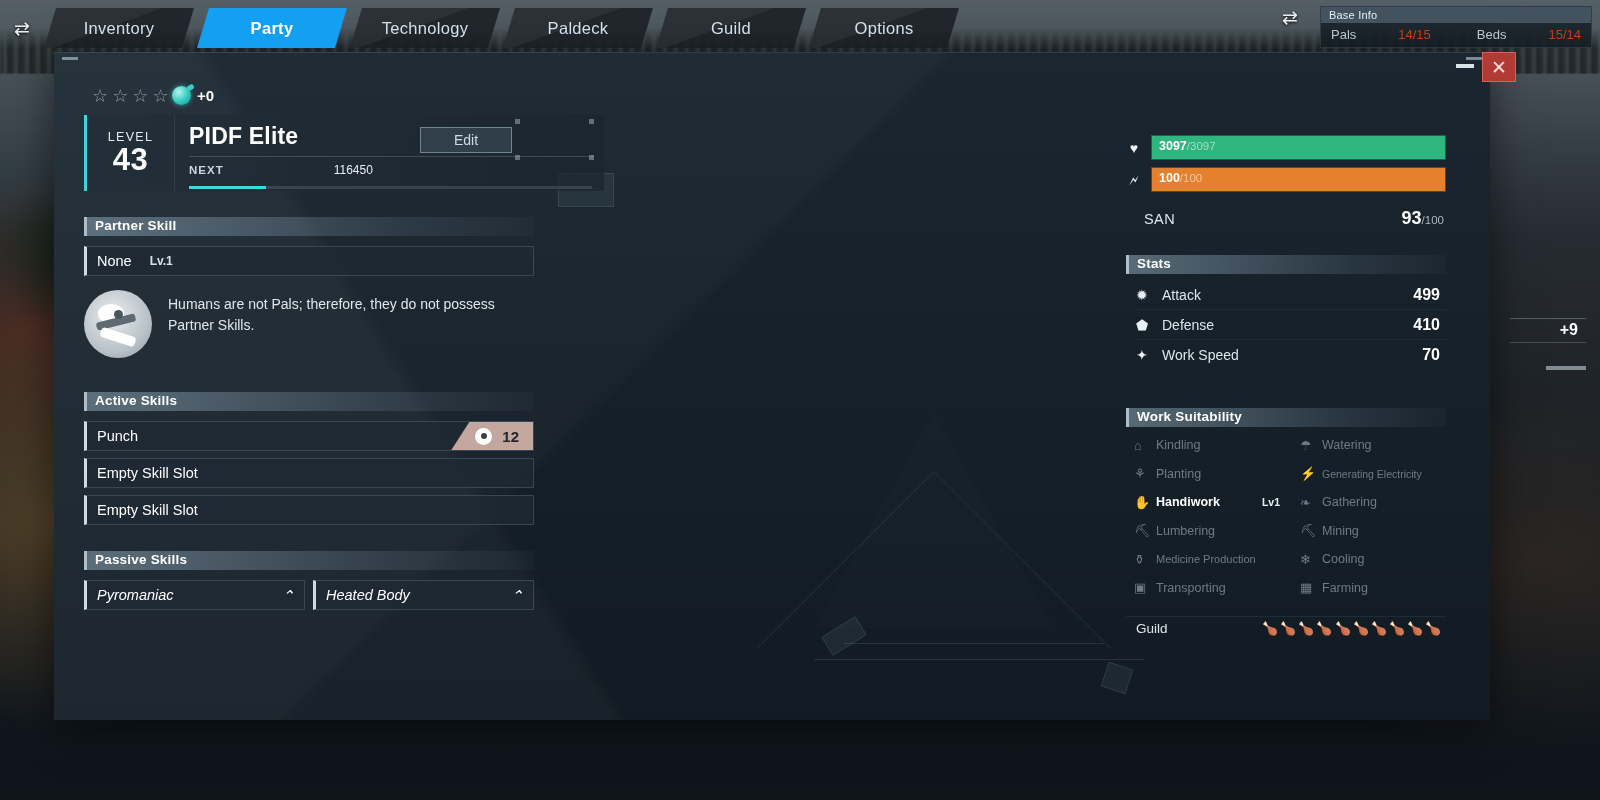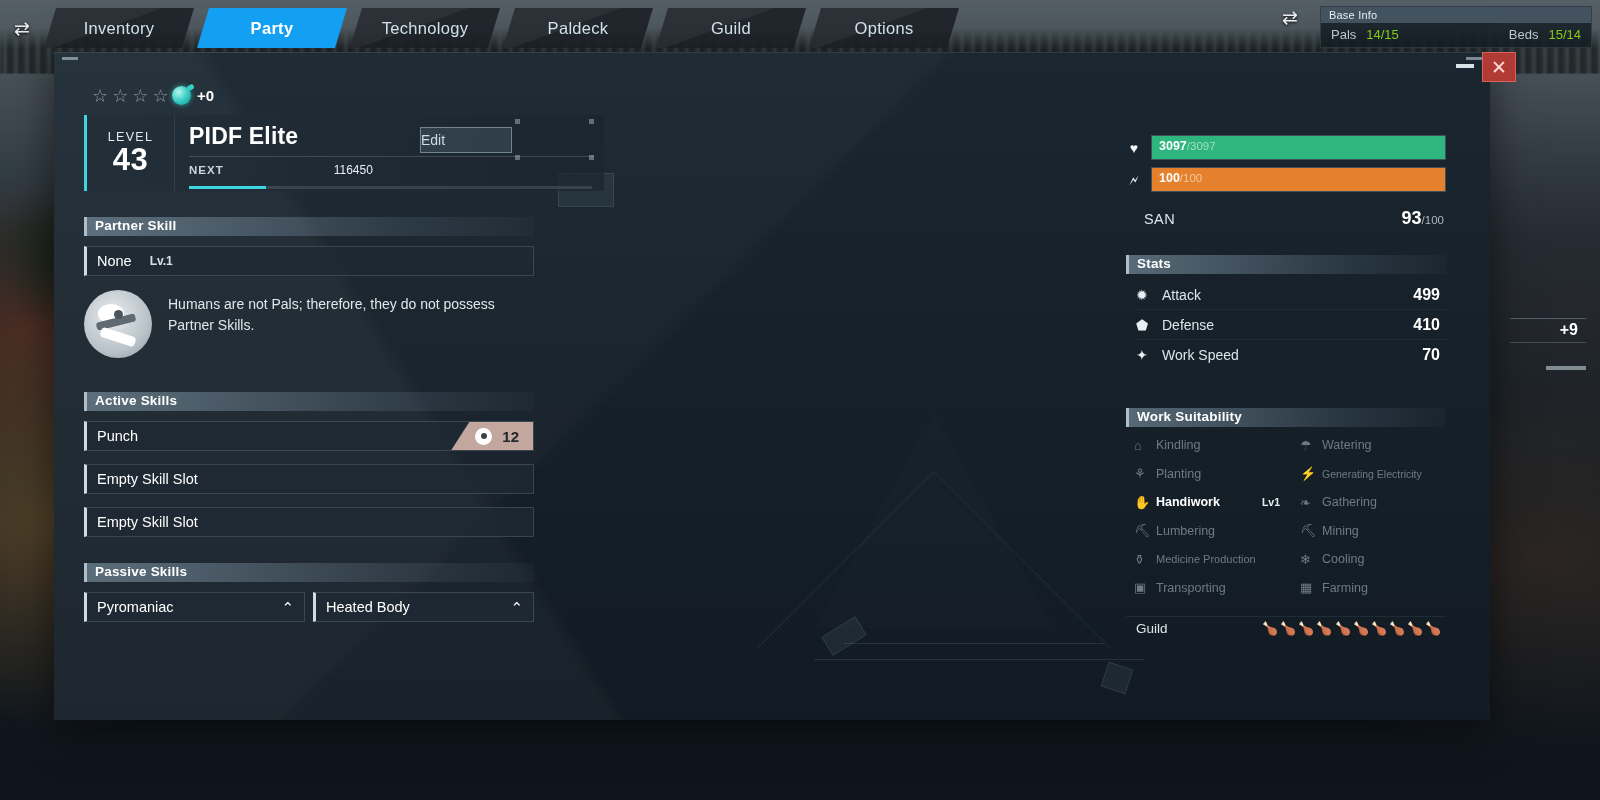--- a/index.html
+++ b/index.html
@@ -74,21 +74,21 @@
   }
   #baseinfo .bi-title {
     background: rgba(96,118,134,.55); color:#e6eef3; font-size: 11px;
     padding: 2px 8px; letter-spacing:.2px;
   }
   #baseinfo .bi-row {
     display:flex; align-items:center; padding: 4px 10px 5px 10px;
     font-size: 13px; color: #dce6ec;
   }
   #baseinfo .bi-lbl { color:#b9c7d1; margin-right: 10px; }
-  #baseinfo .bi-val { color:#84cc16; }
+  #baseinfo .bi-val { color:#c2410c;margin-left:32px; }
   #baseinfo .bi-spacer { flex: 1; }
 
   
   #panel {
     position: absolute; left: 54px; top: 52px; width: 1436px; height: 668px;
     background:
       linear-gradient(135deg, rgba(255,255,255,.022) 0 42%, rgba(255,255,255,0) 43%),
       linear-gradient(58deg, rgba(255,255,255,.030) 0 30%, rgba(255,255,255,0) 31%),
       linear-gradient(180deg, #1b2730 0%, #16212a 40%, #121b23 100%);
     border-top: 1px solid rgba(150,180,200,.22);
@@ -175,39 +175,39 @@
   .xp-val { color:#e7eef3; margin-left: 110px; font-size: 12px; }
   .xpbar {
     position:absolute; left: 14px; right: 12px; bottom: 2px;
     height: 3px; background: rgba(255,255,255,.12);
   }
   .xpbar > i { display:block; height:100%; width: 19%; background: #3dd6e0; }
   .editbtn {
     position:absolute; right: 92px; top: 12px; width: 92px; height: 26px;
     border: 1px solid rgba(190,215,230,.45);
     background: rgba(120,145,165,.22);
-    color:#cfdbe4; font-size: 14px; display:flex; align-items:center; justify-content:flex-start;
+    color:#cfdbe4; font-size: 14px; display:flex; align-items:center; justify-content:center;
     cursor:pointer;
   }
 
   
   .sect { margin-top: 26px; width: 450px; }
   .sect-hd {
     position:relative; height: 19px;
     background: linear-gradient(90deg, rgba(142,165,182,.55), rgba(120,145,165,.18) 70%, rgba(100,125,145,.05));
     border-left: 3px solid #aebfca;
   }
   .sect-hd span {
     position:absolute; left: 8px; top: 1px; color:#ffffff;
     font-size: 13.5px; font-weight: 700; letter-spacing:.2px;
   }
   .sect-body { margin-top: 10px; }
 
   .slot {
-    position:relative; height: 30px; margin-bottom: 13px;
+    position:relative; height: 30px; margin-bottom: 7px;
     background: rgba(31,42,52,.75);
     border: 1px solid rgba(150,180,200,.22);
     border-left: 3px solid #cfdbe4;
     display:flex; align-items:center; overflow:hidden;text-align:right;
   }
   .slot .s-name { color:#ffffff; font-size: 14.5px; padding-left: 10px; }
   .slot .s-lv { color:#d6e1e9; font-size: 12px; font-weight:700; margin-left: 18px; }
   .slot .s-badge {
     margin-left:auto; height:100%; display:flex; align-items:center; gap:10px;
     padding: 0 14px 0 24px; background: #c3a69d;
@@ -225,21 +225,21 @@
     width: 68px; height: 68px; border-radius: 50%; flex: 0 0 68px;
     background: radial-gradient(circle at 42% 38%, #e9edef, #b9c2c8 62%, #8b969d 100%);
     position: relative; overflow:hidden;
   }
   .desc .avatar .f1 { position:absolute; left:14px; top:14px; width:26px; height:18px; background:#ffffff; border-radius:50% 50% 40% 40%; }
   .desc .avatar .f2 { position:absolute; left:12px; top:28px; width:40px; height:8px; background:#5f6a72; transform:rotate(-14deg); border-radius:3px; }
   .desc .avatar .f3 { position:absolute; left:16px; top:42px; width:36px; height:10px; background:#ffffff; transform:rotate(18deg); border-radius:4px; }
   .desc .avatar .f4 { position:absolute; left:30px; top:20px; width:9px; height:9px; background:#4a545b; border-radius:50%; }
   .desc .txt { color:#dfe7ec; font-size: 14px; line-height: 1.5; max-width: 360px; padding-top: 4px; }
 
-  .passives { display:flex; gap: 8px; }
+  .passives { display:flex; gap: 8px; font-style: italic; }
   .passive {
     position:relative; flex: 1; height: 30px;
     background: rgba(31,42,52,.75);
     border: 1px solid rgba(150,180,200,.22);
     border-left: 3px solid #cfdbe4;
     display:flex; align-items:center; padding: 0 10px;
   }
   .passive .p-name { color:#ffffff; font-size: 14.5px; }
   .passive .p-arrow { margin-left:auto; color:#ffffff; font-size: 15px; line-height:1; }
 

